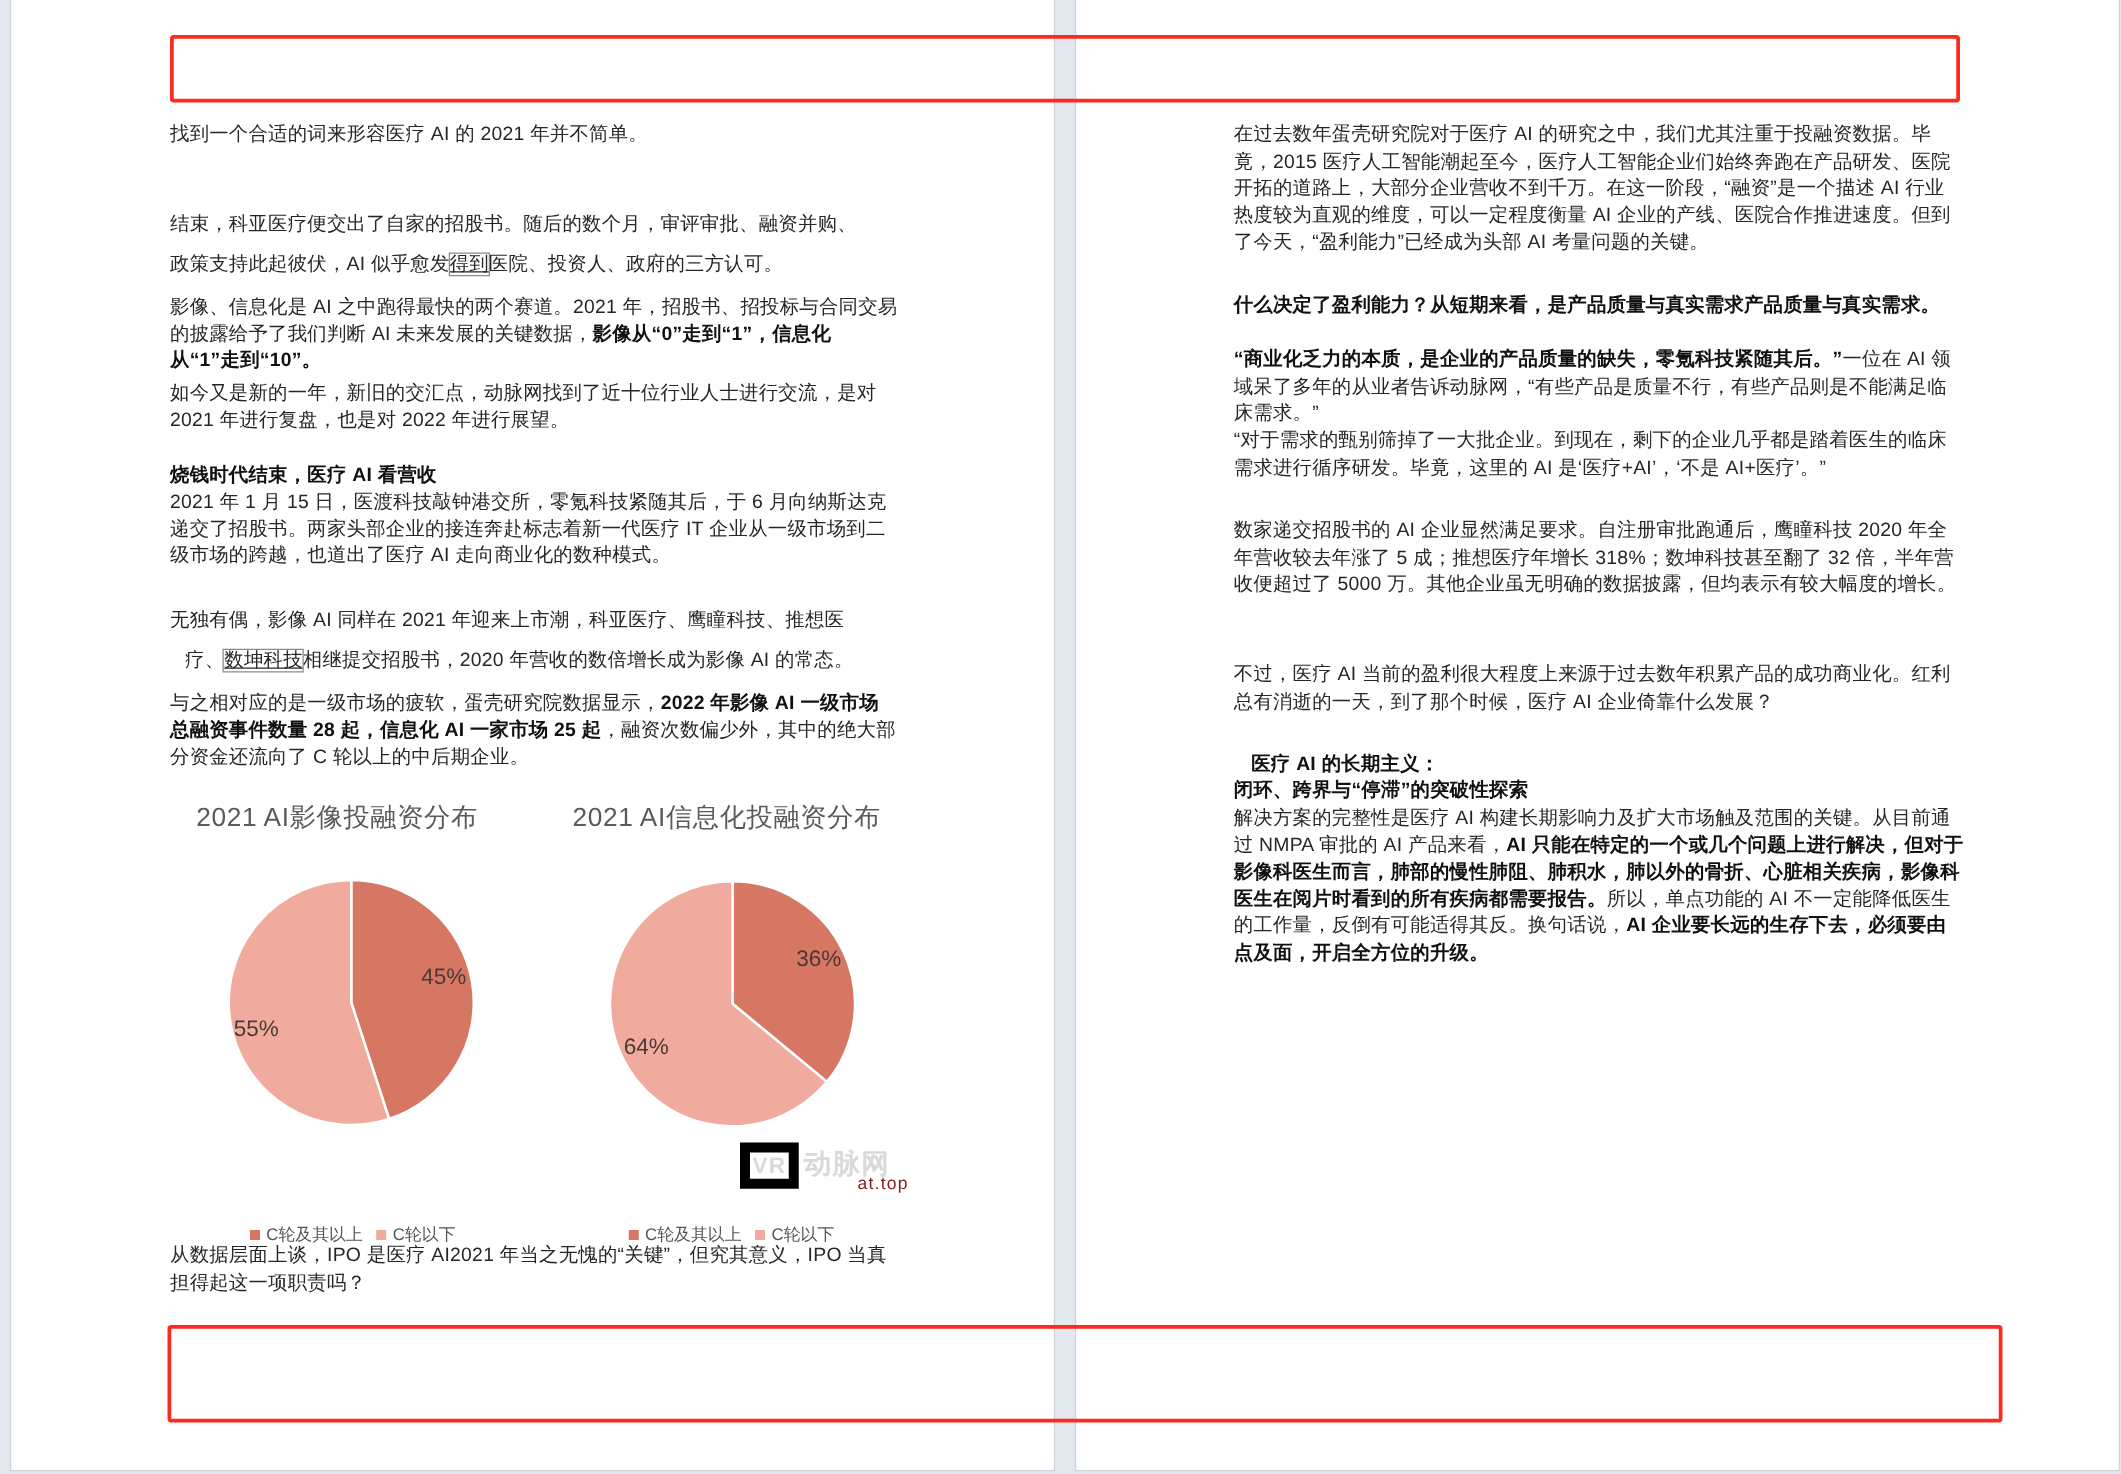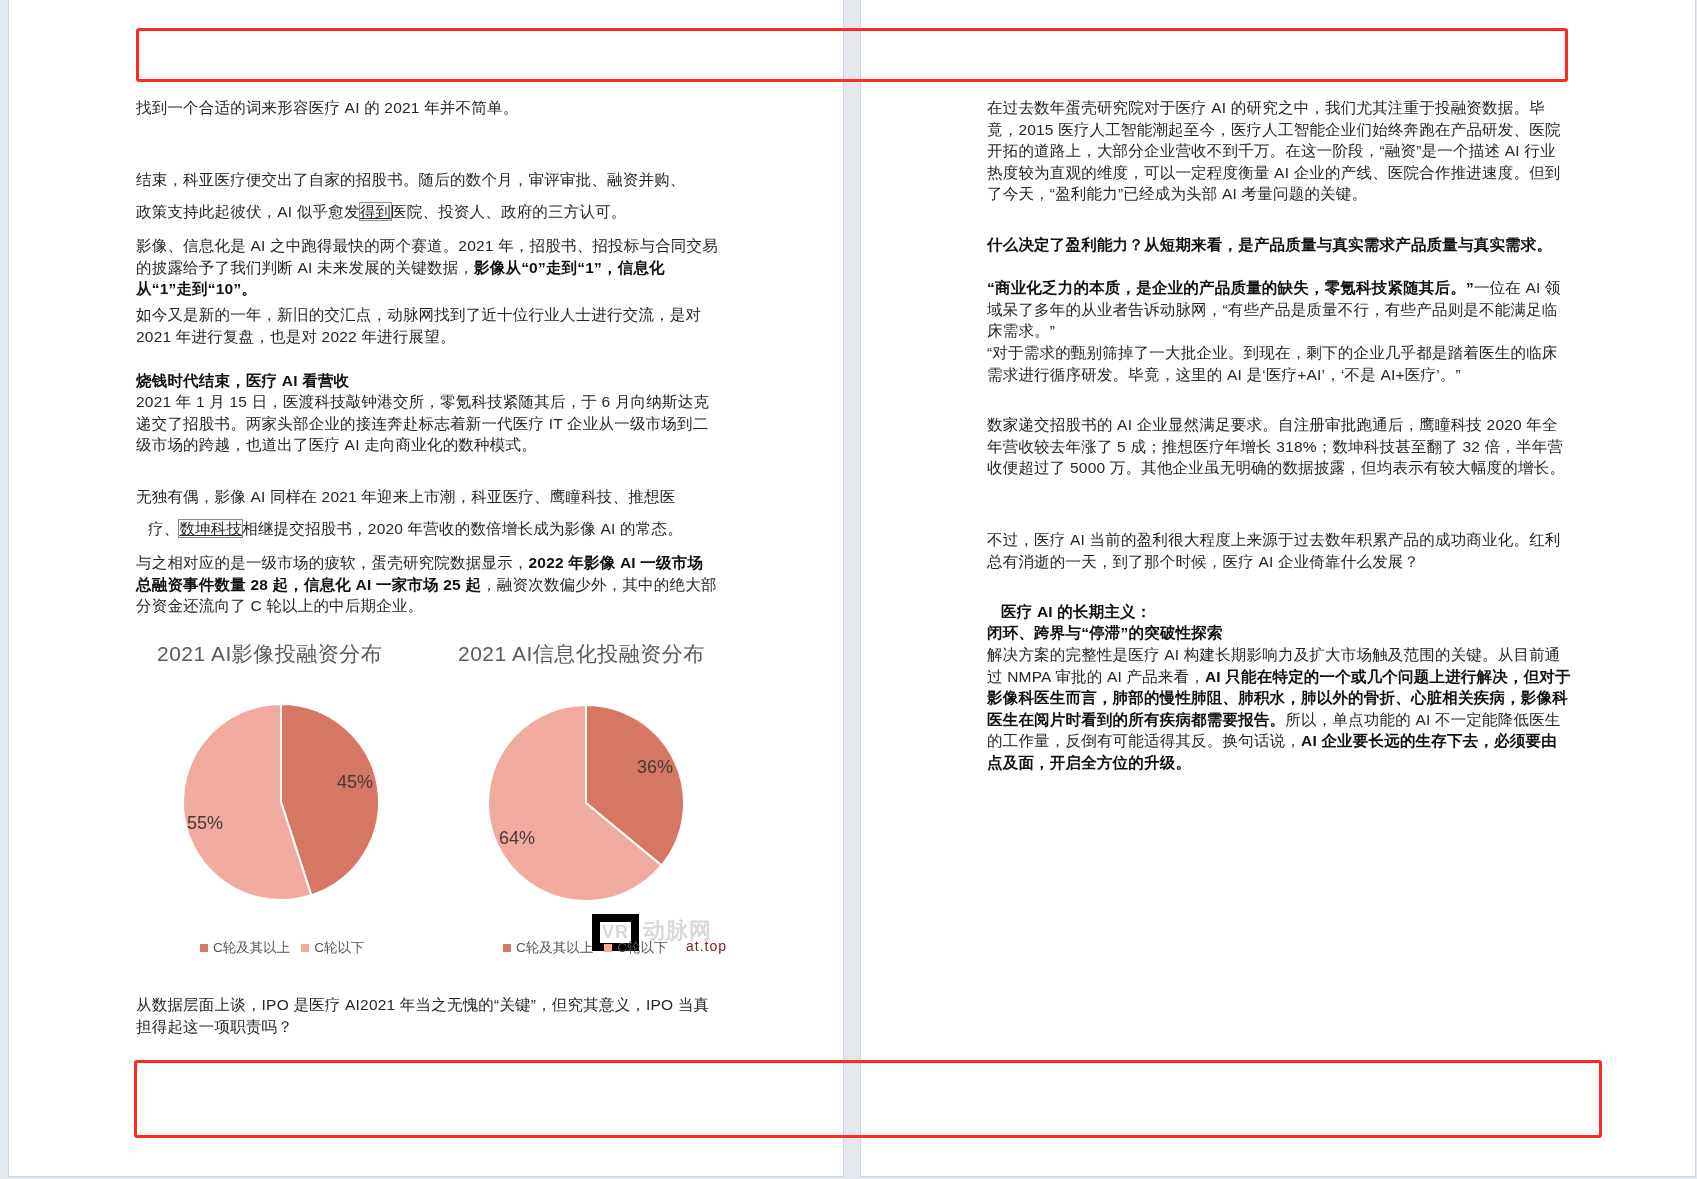--- a/index.html
+++ b/index.html
@@ -12,21 +12,21 @@
   .col { position: absolute; font-size: 15.5px; line-height: 21.5px; letter-spacing: 0.2px; }
   .col p { margin: 0; }
   .b { font-weight: bold; color: #111; }
   .boxed { outline: 1px solid #8a8a8a; outline-offset: 0px; text-decoration: underline; }
   .blk { position: absolute; left: 0; right: 0; }
   .chart-title { position: absolute; font-size: 21px; color: #5a5a5a; white-space: nowrap; letter-spacing: 0.5px; }
   .pie { position: absolute; }
   .pie-label { position: absolute; font-size: 18px; color: #4a3a36; transform: translate(-50%, -50%); }
   .legend { position: absolute; font-size: 13.5px; color: #555; white-space: nowrap; display: flex; align-items: center; gap: 5px; }
   .legend .sw { display: inline-block; width: 8px; height: 8px; }
-  .legend .item { display: inline-flex; align-items: center; gap: 5px; margin-right: 6px; }
+  .legend .item { display: inline-flex; align-items: center; gap: 5px; margin-right: 6px; margin-top: 40px; }
   .watermark { position: absolute; color: #d9d9d9; font-size: 22px; font-weight: bold; white-space: nowrap; letter-spacing: 1px; }
   .watermark .vr { display:inline-block; border: 8px solid #000000; padding: 0 2px; font-size: 18px; margin-right: 4px; }
   .watermark .dom { position: absolute; left: 58px; top: 24px; font-size: 14px; font-weight: normal; color: #7f1d1d; margin-left: 36px; }
 </style>
 </head>
 <body>
 
 <div class="page left"></div>
 <div class="page right"></div>
 

